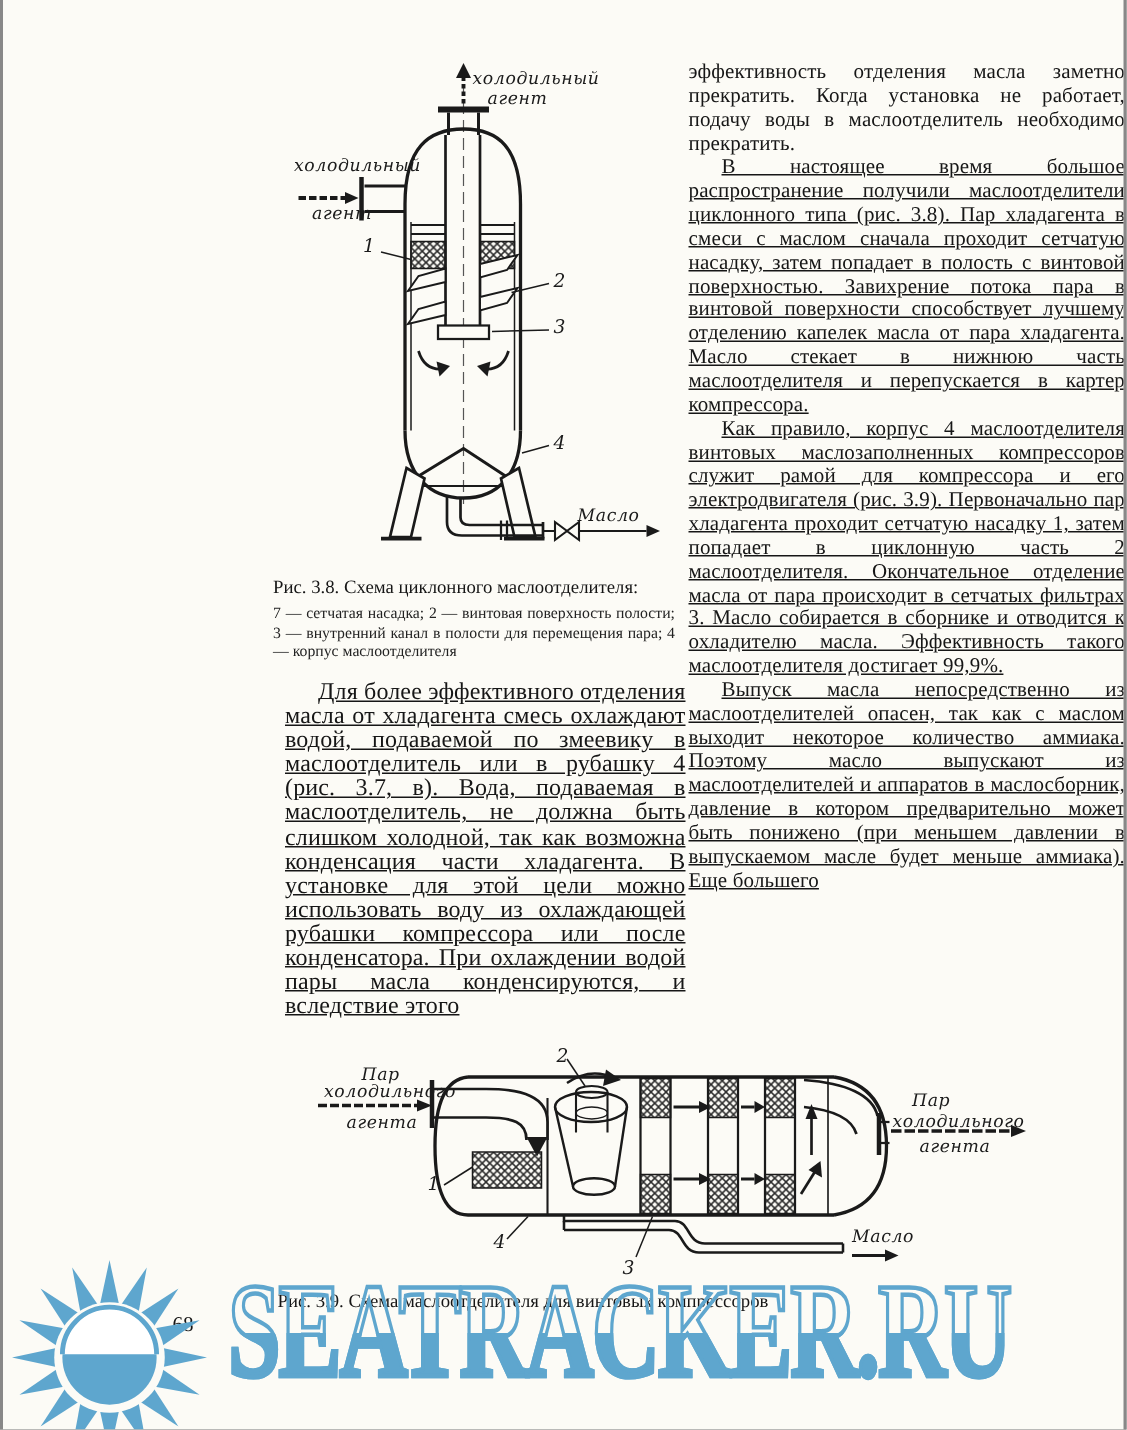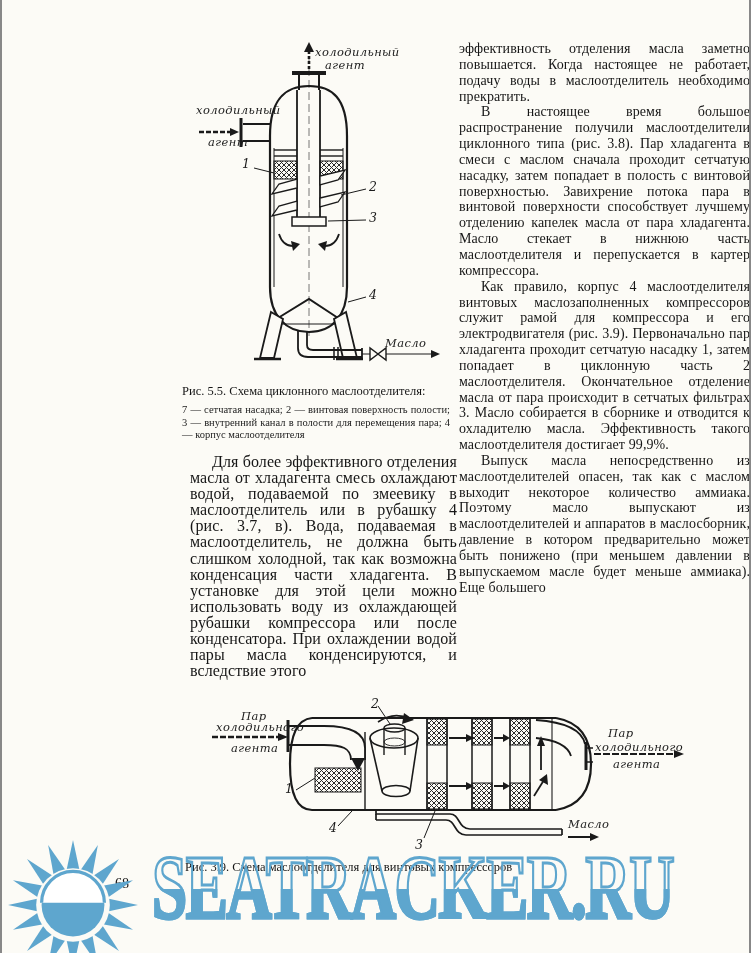--- a/index.html
+++ b/index.html
@@ -6,21 +6,21 @@
   .page{
     position:relative;width:747px;height:953px;margin:0 auto;
     background:#fcfbf6;overflow:hidden;
     font-family:"Liberation Serif", serif;color:#161616;
   }
   
   .textcol{position:absolute;text-align:justify;}
   .right-col{left:457px;top:41px;width:291px;font-size:14px;line-height:15.85px;letter-spacing:.1px;}
   .left-col{left:188px;top:454px;width:267px;font-size:16px;line-height:16.1px;letter-spacing:.1px;}
   .textcol p{margin:0;}
-  .textcol p.ind{text-indent:22px;}
+  .textcol p.ind{text-indent:22px;text-decoration:underline;}
   
   .cap38{position:absolute;left:180px;top:384px;width:268px;}
   .cap-title{font-size:12.5px;line-height:15px;text-align:justify;}
   .cap-legend{margin-top:5px;font-size:10.5px;line-height:12.6px;text-align:justify;color:#222;}
   .cap39{position:absolute;left:183px;top:860px;width:440px;font-size:12.5px;line-height:15px;}
   .pagenum{position:absolute;left:113px;top:876px;font-size:14px;}
   
   .fig{position:absolute;}
   .fig38{left:182px;top:40px;width:275px;height:340px;}
   .fig39{left:182px;top:698px;width:530px;height:162px;}
@@ -142,30 +142,30 @@
     <div class="flabel" style="left:12px;top:64px">холодильный</div>
     <div class="flabel" style="left:24px;top:96px">агент</div>
     <div class="flabel" style="left:201px;top:297px">Масло</div>
     <div class="fnum" style="left:58px;top:118px">1</div>
     <div class="fnum" style="left:185px;top:141px">2</div>
     <div class="fnum" style="left:185px;top:172px">3</div>
     <div class="fnum" style="left:185px;top:249px">4</div>
   </div>
 
   <div class="cap38">
-    <div class="cap-title">Рис. 5.5. Схема циклонного маслоотделителя:</div>
+    <div class="cap-title">Рис. 3.8. Схема циклонного маслоотделителя:</div>
     <div class="cap-legend">7 — сетчатая насадка; 2 — винтовая поверхность полости; 3 — внутренний канал в полости для перемещения пара; 4 — корпус маслоотделителя</div>
   </div>
 
   <div class="textcol left-col">
     <p class="ind">Для более эффективного отделения масла от хладагента смесь охлаждают водой, подаваемой по змеевику в маслоотделитель или в рубашку 4 (рис. 3.7, в). Вода, подаваемая в маслоотделитель, не должна быть слишком холодной, так как возможна конденсация части хладагента. В установке для этой цели можно использовать воду из охлаждающей рубашки компрессора или после конденсатора. При охлаждении водой пары масла конденсируются, и вследствие этого</p>
   </div>
 
   <div class="textcol right-col">
-    <p>эффективность отделения масла заметно повышается. Когда настоящее не работает, подачу воды в маслоотделитель необходимо прекратить.</p>
+    <p>эффективность отделения масла заметно прекратить. Когда установка не работает, подачу воды в маслоотделитель необходимо прекратить.</p>
     <p class="ind">В настоящее время большое распространение получили маслоотделители циклонного типа (рис. 3.8). Пар хладагента в смеси с маслом сначала проходит сетчатую насадку, затем попадает в полость с винтовой поверхностью. Завихрение потока пара в винтовой поверхности способствует лучшему отделению капелек масла от пара хладагента. Масло стекает в нижнюю часть маслоотделителя и перепускается в картер компрессора.</p>
     <p class="ind">Как правило, корпус 4 маслоотделителя винтовых маслозаполненных компрессоров служит рамой для компрессора и его электродвигателя (рис. 3.9). Первоначально пар хладагента проходит сетчатую насадку 1, затем попадает в циклонную часть 2 маслоотделителя. Окончательное отделение масла от пара происходит в сетчатых фильтрах 3. Масло собирается в сборнике и отводится к охладителю масла. Эффективность такого маслоотделителя достигает 99,9%.</p>
     <p class="ind">Выпуск масла непосредственно из маслоотделителей опасен, так как с маслом выходит некоторое количество аммиака. Поэтому масло выпускают из маслоотделителей и аппаратов в маслосборник, давление в котором предварительно может быть понижено (при меньшем давлении в выпускаемом масле будет меньше аммиака). Еще большего</p>
   </div>
 
   <div class="fig fig39">
     <svg width="530" height="162" viewBox="0 0 530 162">
       <g stroke="#1a1a1a" fill="none">
 
         <path d="M128,20 Q106,22 106,66 Q106,112 128,112" stroke-width="2.2"></path>

